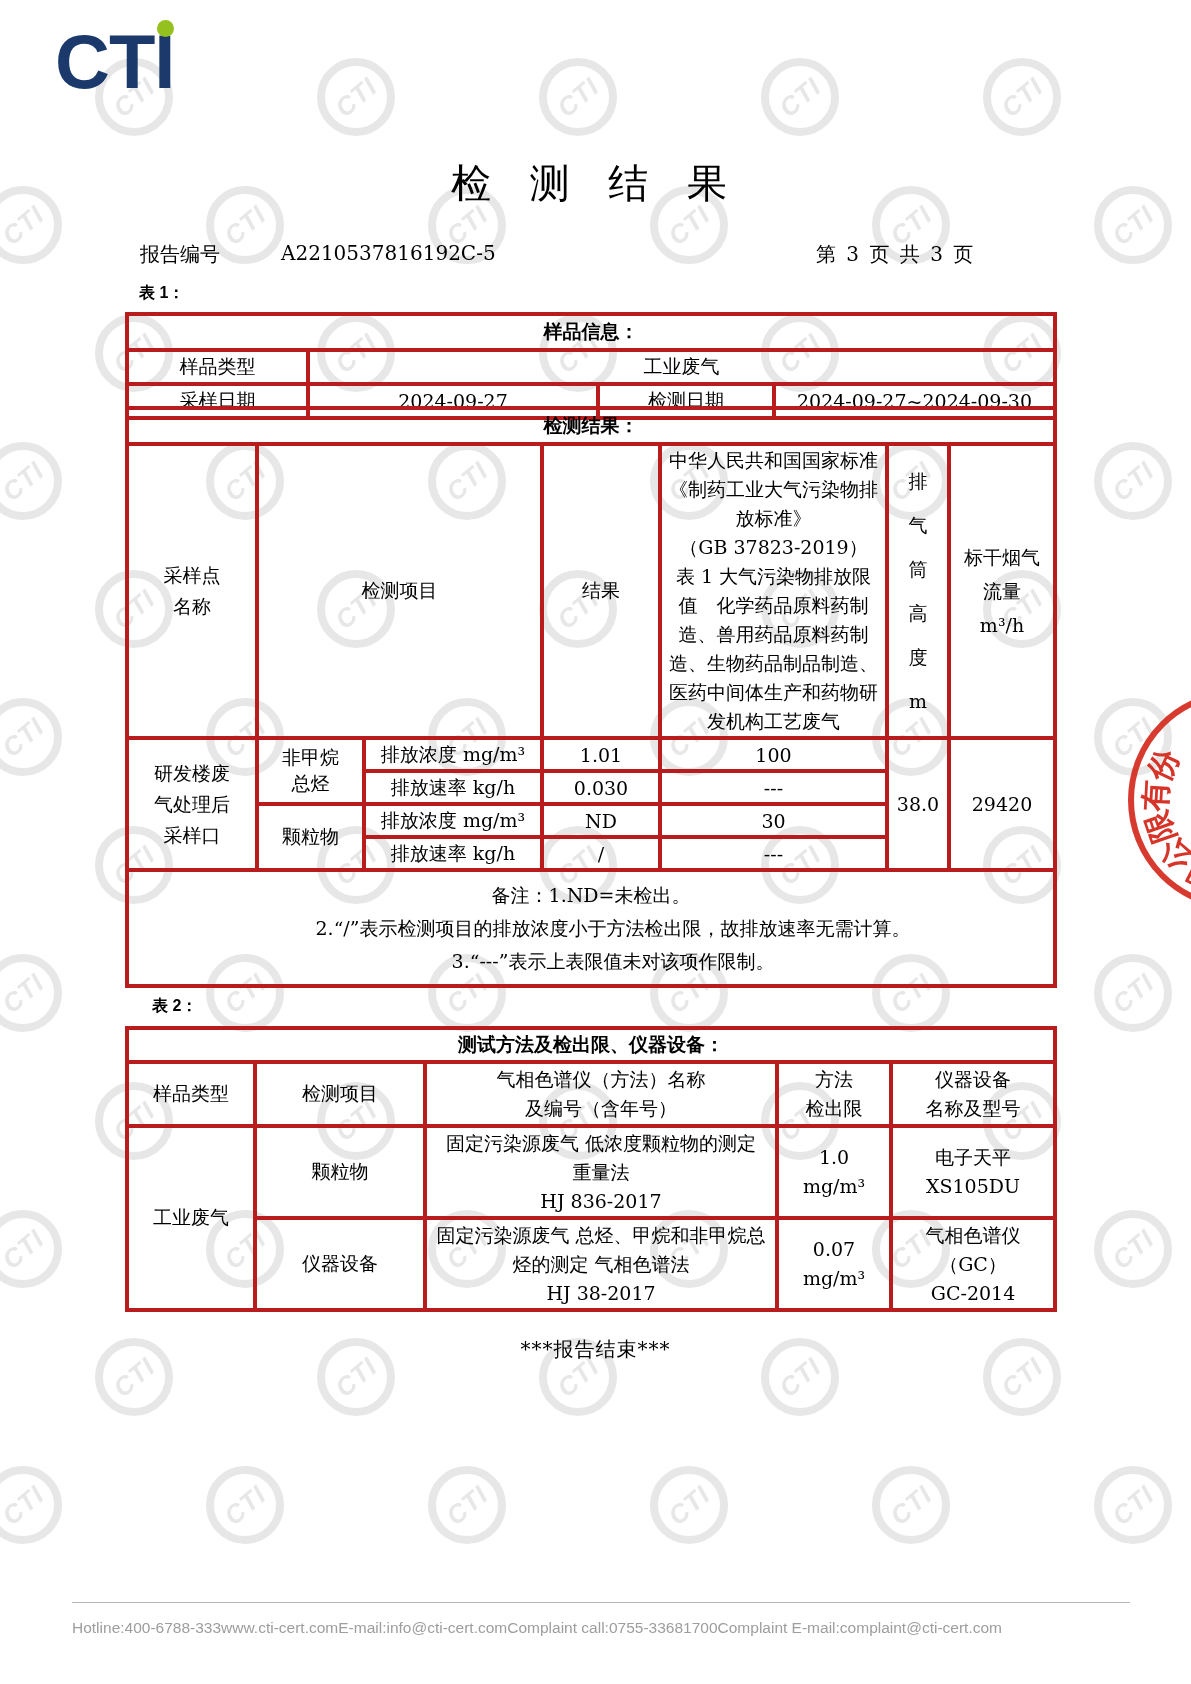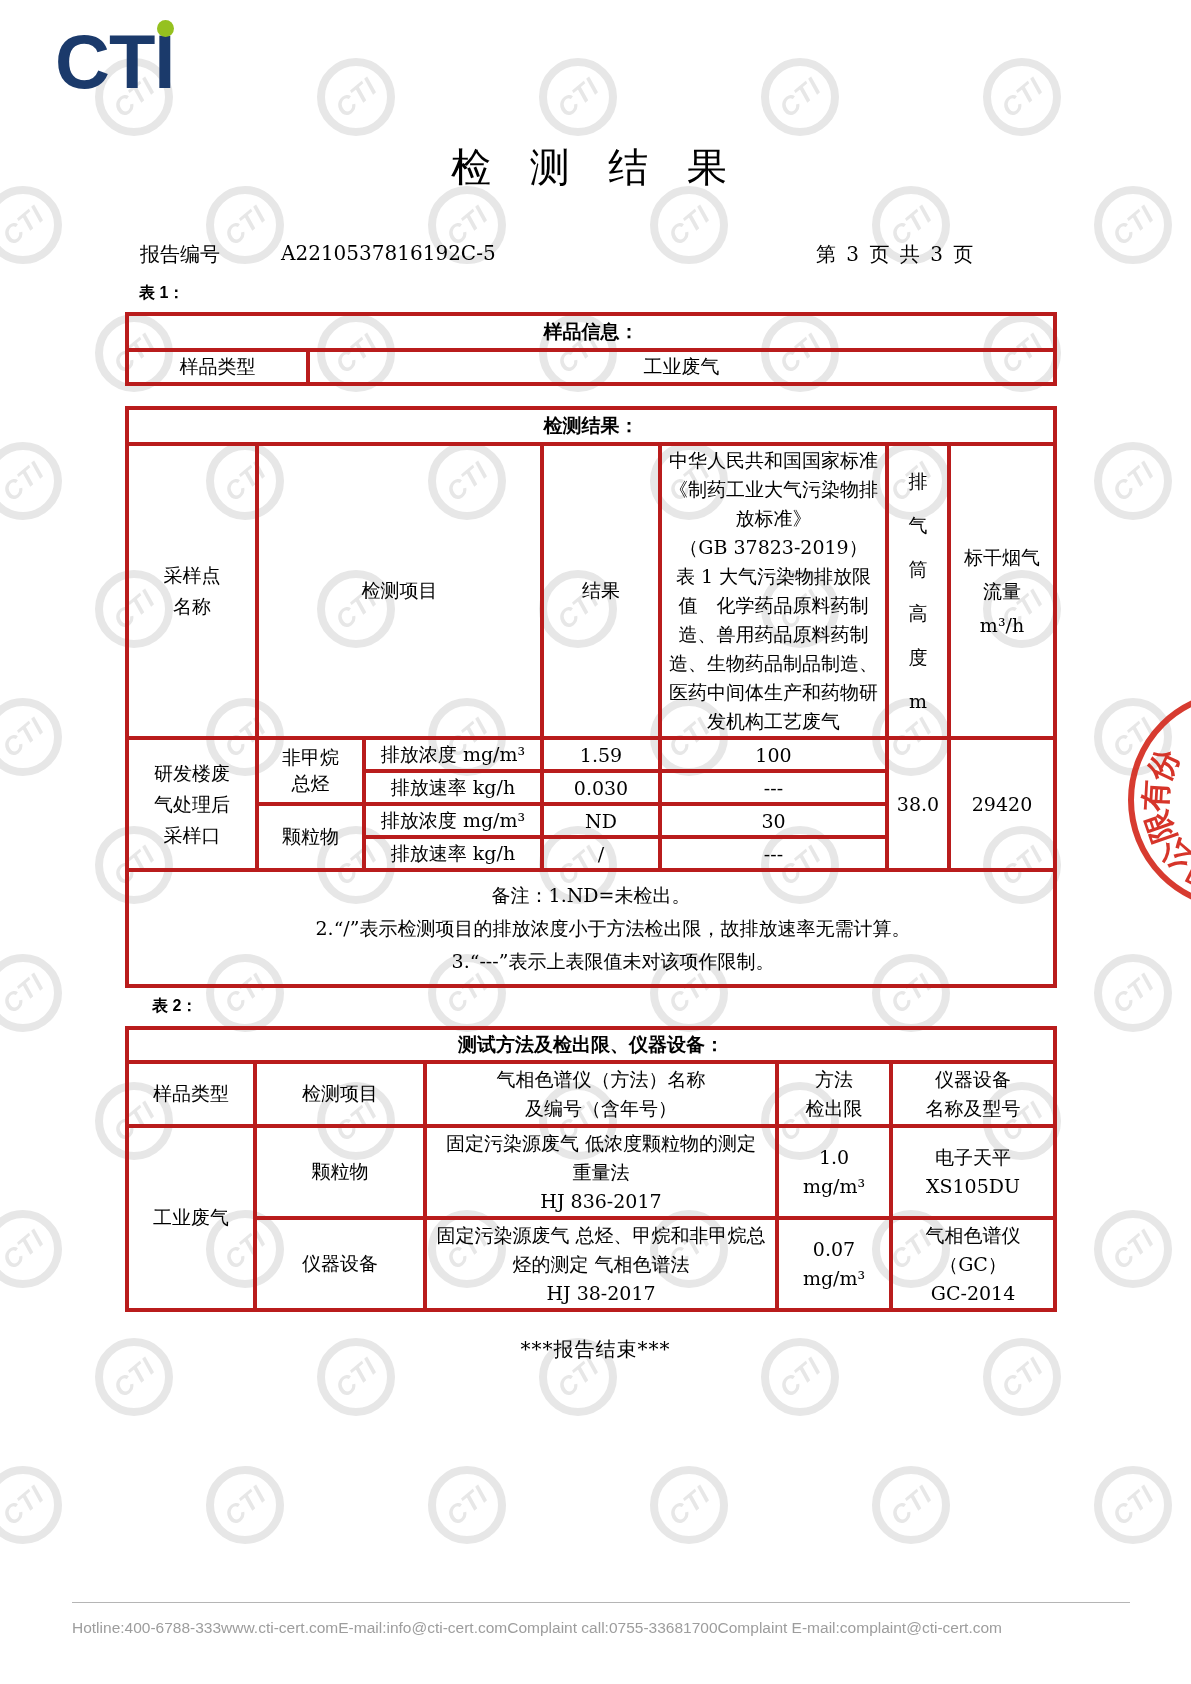--- a/index.html
+++ b/index.html
@@ -18,21 +18,21 @@
   .layer-stamp{position:absolute;inset:0;z-index:2;pointer-events:none;}
 
   .logo{position:absolute;left:55px;top:30px;display:flex;align-items:flex-end;gap:16px;}
   .logo-cti{position:relative;font-family:"Liberation Sans",sans-serif;font-weight:800;
       font-size:76px;line-height:.85;color:var(--navy);letter-spacing:-1px;}
   .logo-dot{position:absolute;width:17px;height:17px;border-radius:50%;background:var(--green);
       top:-10px;right:0px;}
   .logo-name{font-family:"Liberation Sans",sans-serif;font-weight:700;font-size:57px;
       line-height:.95;color:var(--navy);letter-spacing:4px;}
 
-  .doc-title{position:absolute;top:140px;left:0;width:100%;text-align:center;
+  .doc-title{position:absolute;top:156px;left:0;width:100%;text-align:center;
       font-size:40px;letter-spacing:13px;}
 
   .meta{position:absolute;top:241px;left:0;width:100%;font-size:20px;}
   .meta .lab{position:absolute;left:140px;}
   .meta .val{position:absolute;left:281px;}
   .meta .pg{position:absolute;left:816px;letter-spacing:2px;}
 
   .cap{position:absolute;font-family:"Liberation Sans",sans-serif;font-weight:700;font-size:16px;}
   .cap1{left:139px;top:283px;}
   .cap2{left:152px;top:996px;}
@@ -297,20 +297,26 @@
           <col style="width:176px">
           <col style="width:281px">
         </colgroup>
       <tbody>
           <tr>
         <td class="band" colspan="4" style="height:32px;">样品信息：</td>
       </tr>
       <tr>
         <td class="lft" style="height:30px;">样品类型</td>
         <td class="lft2" colspan="3">工业废气</td>
+      </tr>
+      <tr>
+        <td class="lft" style="height:30px;">采样日期</td>
+        <td class="lft2">2024-09-27</td>
+        <td class="lft">检测日期</td>
+        <td class="lft">2024-09-27~2024-09-30</td>
       </tr>
     </tbody>
       </table>
 
     <table class="t" style="top:406px;width:928px;">
       <colgroup>
         <col style="width:130px">
           <col style="width:107px">
           <col style="width:178px">
         <col style="width:118px">
@@ -347,21 +353,21 @@
 流量
 m³/h</td>
       </tr>
       <tr>
         <td class="pre site" rowspan="4">研发楼废
 气处理后
 采样口</td>
         <td class="pre" rowspan="2">非甲烷
 总烃</td>
         <td style="height:29px;">排放浓度 mg/m³</td>
-        <td>1.59</td>
+        <td>1.01</td>
         <td>100</td>
         <td rowspan="4">38.0</td>
         <td rowspan="4">29420</td>
       </tr>
       <tr>
         <td style="height:29px;">排放速率 kg/h</td>
         <td>0.030</td>
         <td>---</td>
       </tr>
       <tr>

